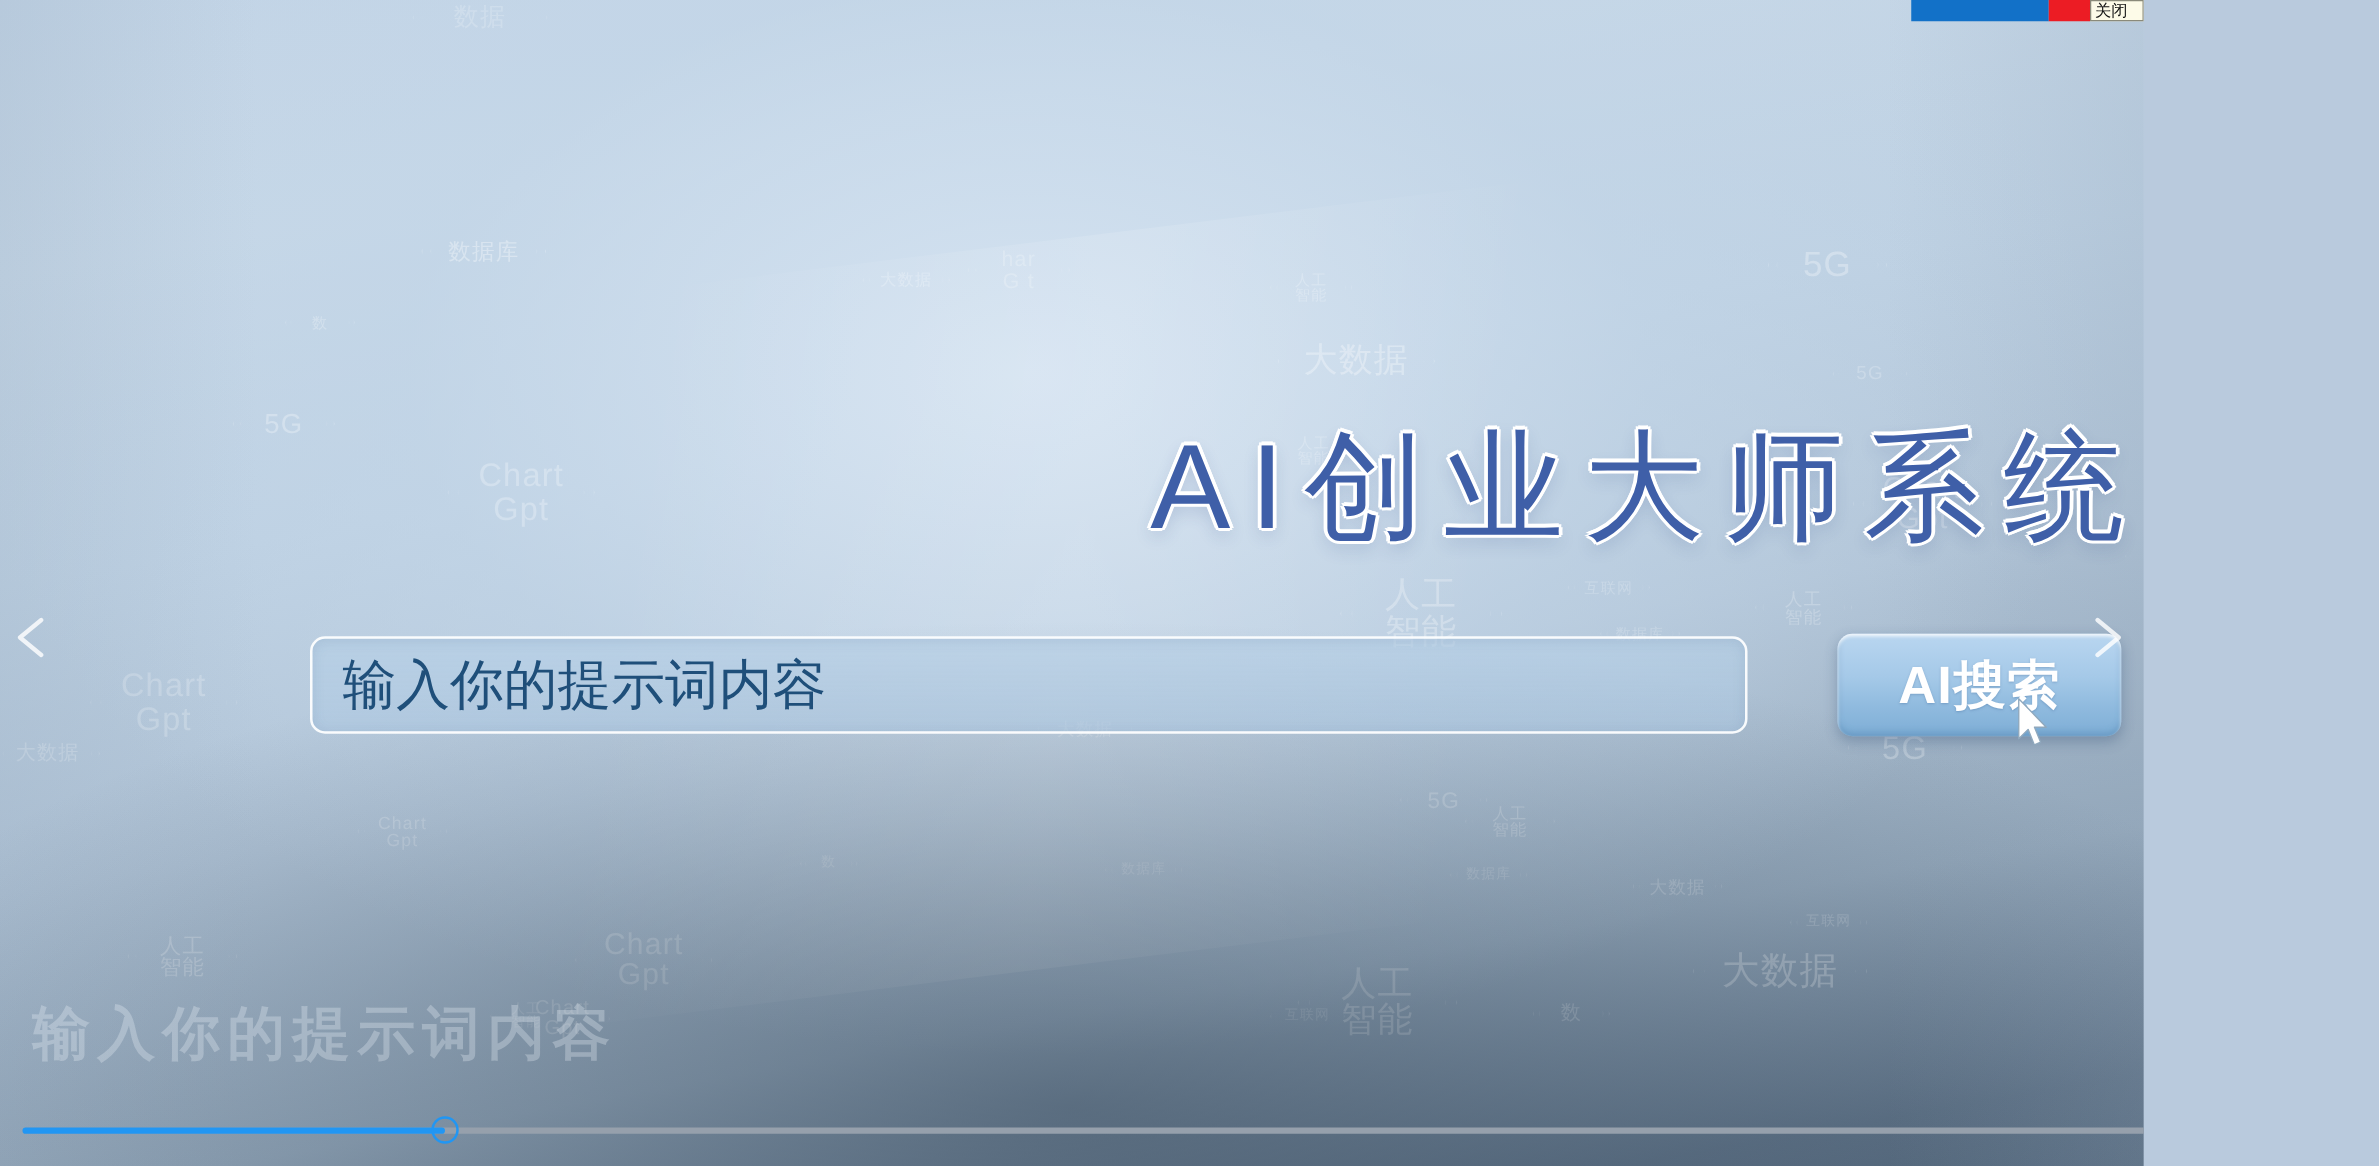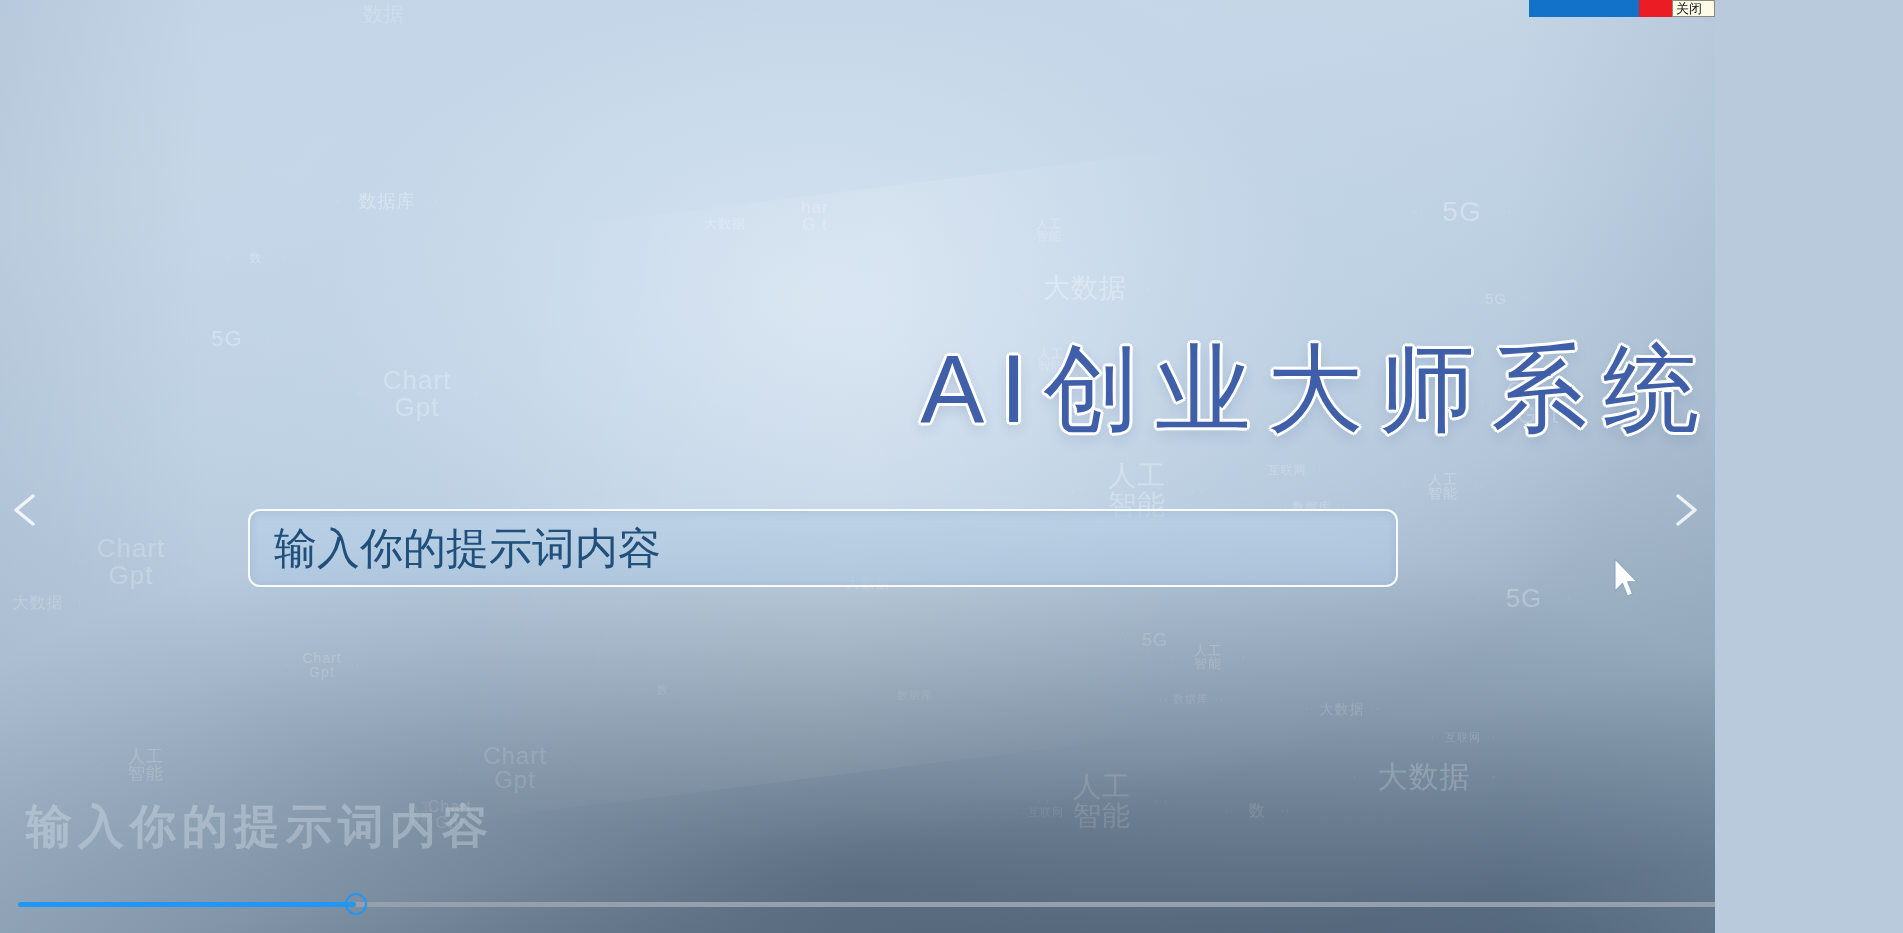--- a/index.html
+++ b/index.html
@@ -450,20 +450,21 @@
   <div class="topbar">
     <div class="topbar-blue" style="background: rgb(18, 113, 200);"></div>
     <div class="topbar-red" style="background: rgb(236, 28, 36);"></div>
     <div class="topbar-tip">关闭</div>
   </div>
 
   <div class="title" style="color: rgb(63, 95, 168);">AI创业大师系统</div>
 
   <div class="search-row">
     <input class="search-input" type="text" placeholder="输入你的提示词内容" style="">
+    <button class="search-btn">AI搜索</button>
   </div>
 
   <div class="nav-arrow left" title="prev">
     <svg width="46" height="46" viewBox="0 0 46 46" aria-hidden="true">
       <polyline points="31,9 14,23 31,37" fill="none" stroke="#ffffff" stroke-width="3.4" stroke-linecap="round" stroke-linejoin="round" opacity="0.95"></polyline>
     </svg>
   </div>
   <div class="nav-arrow right" title="next">
     <svg width="46" height="46" viewBox="0 0 46 46" aria-hidden="true">
       <polyline points="15,9 32,23 15,37" fill="none" stroke="#ffffff" stroke-width="3.4" stroke-linecap="round" stroke-linejoin="round" opacity="0.95"></polyline>

